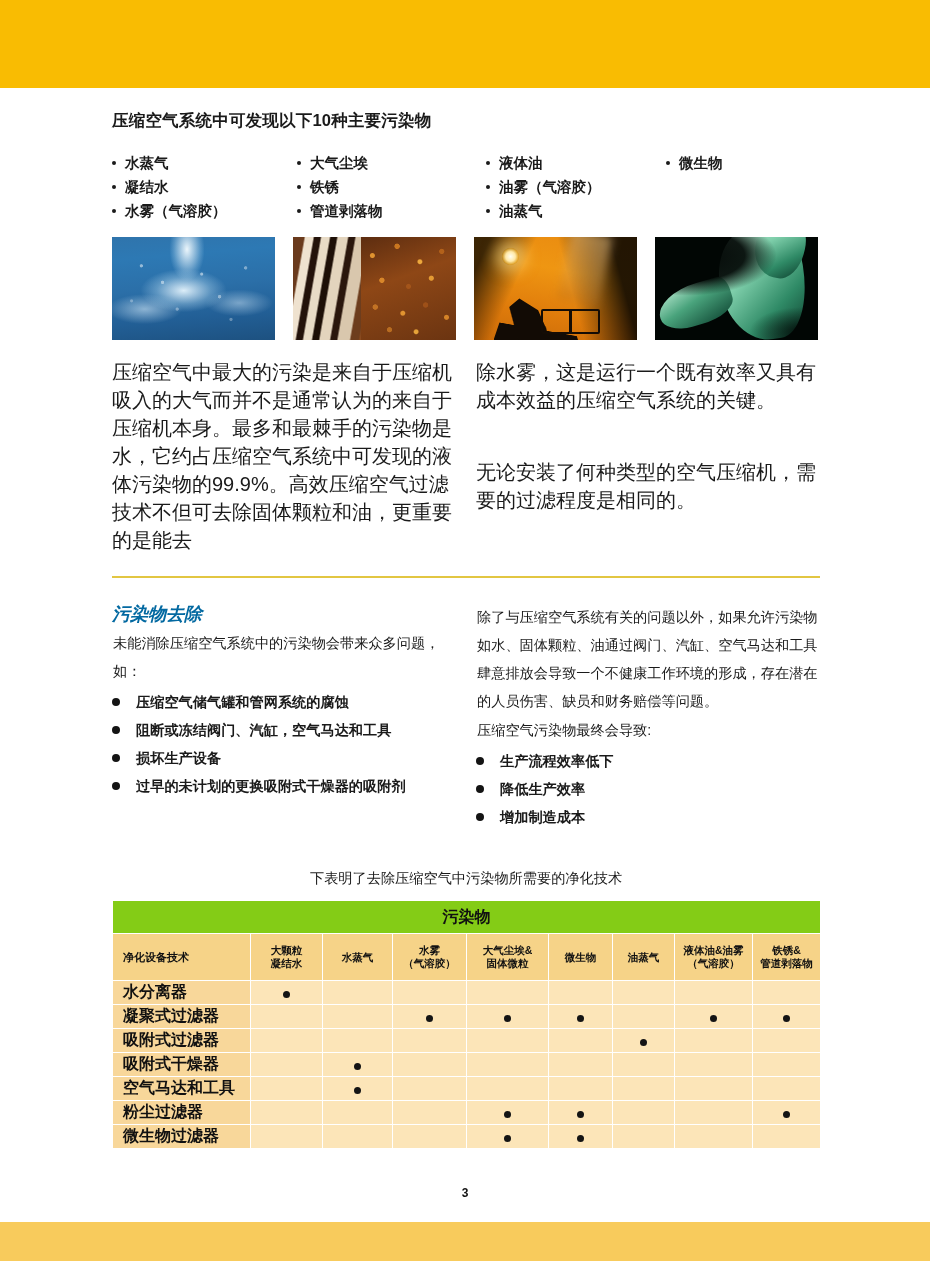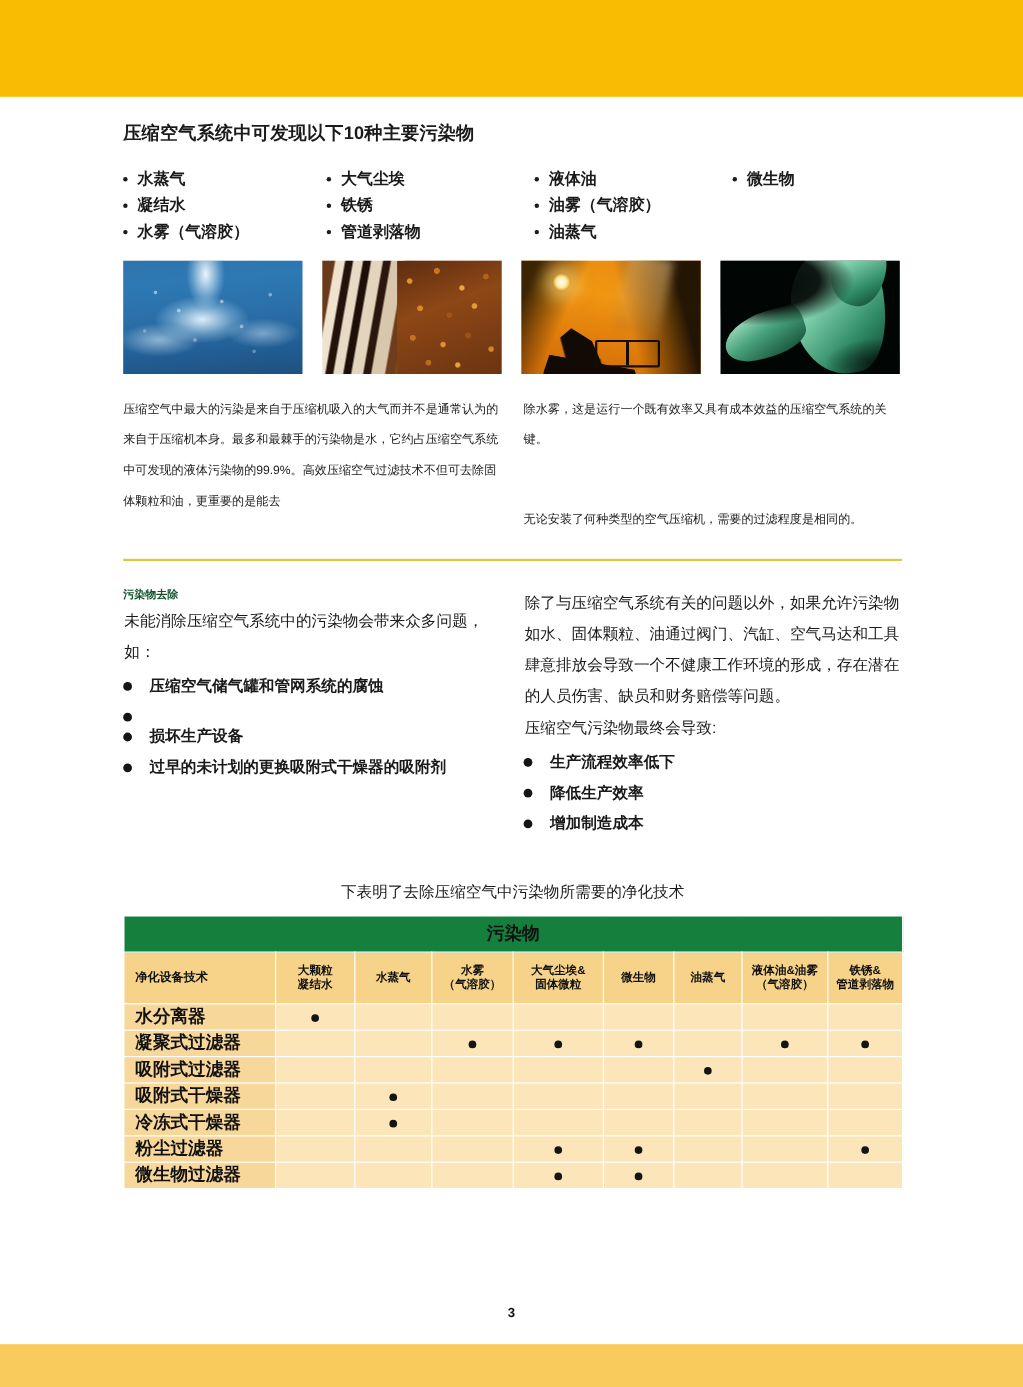--- a/index.html
+++ b/index.html
@@ -219,45 +219,46 @@
       radial-gradient(ellipse 40% 30% at 90% 92%, rgba(1,6,4,.85) 0%, rgba(1,6,4,0) 80%);
   }
 
   
   .cap-row {
     display: flex;
     margin-top: 18px;
   }
   .cap-col {
     width: 344px;
-    font-size: 11px;
+    font-size: 20px;
     line-height: 28px;
   }
   .cap-col + .cap-col { margin-left: 20px; }
   .cap-col p { margin: 0; }
   .cap-col p + p { margin-top: 44px; }
 
   .rule {
     height: 2px;
     background: #e2c642;
     margin-top: 22px;
   }
 
   
   .sec2 {
     display: flex;
     margin-top: 24px;
   }
   .sec2-col { width: 344px; }
   .sec2-col + .sec2-col { margin-left: 20px; }
   .sec2-head {
-    font-size: 10px;
-    font-weight: bold;
-    color: #14532d;
+    font-size: 18px;
+    font-weight: bold;
+    color: #0369a1;
     margin-bottom: 3px;
+    font-style: italic;
   }
   .sec2-p {
     font-size: 14.2px;
     line-height: 28px;
     margin: 1px;
   }
   .blist { margin-top: 3px; }
   .bitem {
     display: flex;
     align-items: flex-start;
@@ -284,21 +285,21 @@
     margin-top: 12px;
     border-collapse: collapse;
     width: 708px;
     table-layout: fixed;
   }
   .tbl td, .tbl th {
     border: 1px solid #ffffff;
     padding: 0;
   }
   .tbl .thead-top {
-    background: #15803d;
+    background: #84cc16;
     text-align: center;
     font-size: 16px;
     font-weight: bold;
     height: 32px;
     color: #111;
   }
   .tbl .thead-sub td {
     background: #f6d388;
     height: 46px;
     font-size: 10.5px;
@@ -436,20 +437,21 @@
     <div class="sec2-col">
       <div class="sec2-head">污染物去除</div>
       <p class="sec2-p">未能消除压缩空气系统中的污染物会带来众多问题，如：</p>
       <div class="blist">
         <div class="bitem">
             <span class="dotbg"></span>
             <span>压缩空气储气罐和管网系统的腐蚀</span>
           </div>
         <div class="bitem">
             <span class="dotbg"></span>
+            <span>阻断或冻结阀门、汽缸，空气马达和工具</span>
           </div>
         <div class="bitem">
             <span class="dotbg"></span>
             <span>损坏生产设备</span>
           </div>
         <div class="bitem">
             <span class="dotbg"></span>
             <span>过早的未计划的更换吸附式干燥器的吸附剂</span>
           </div>
       </div>
@@ -543,21 +545,21 @@
           <td></td>
           <td><span class="mark"></span></td>
           <td></td>
           <td></td>
           <td></td>
           <td></td>
           <td></td>
           <td></td>
         </tr>
         <tr>
-          <td class="rowhead">冷冻式干燥器</td>
+          <td class="rowhead">空气马达和工具</td>
           <td></td>
           <td><span class="mark"></span></td>
           <td></td>
           <td></td>
           <td></td>
           <td></td>
           <td></td>
           <td></td>
         </tr>
         <tr>

